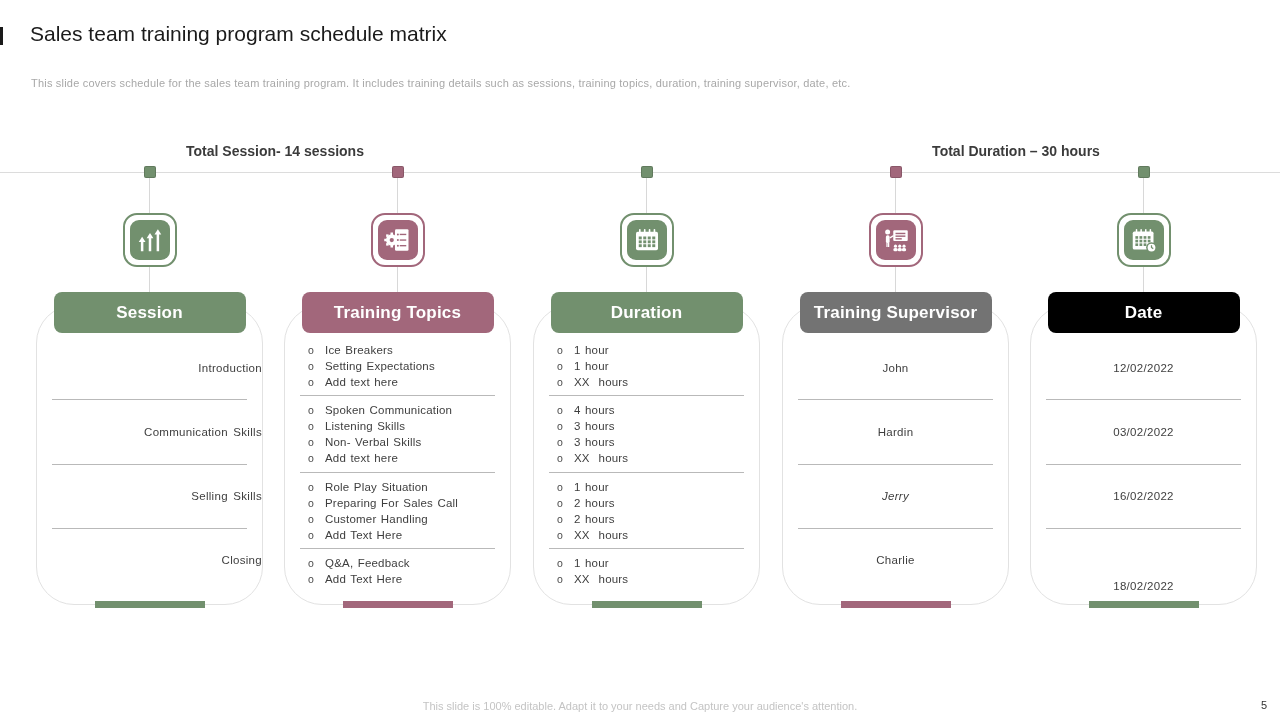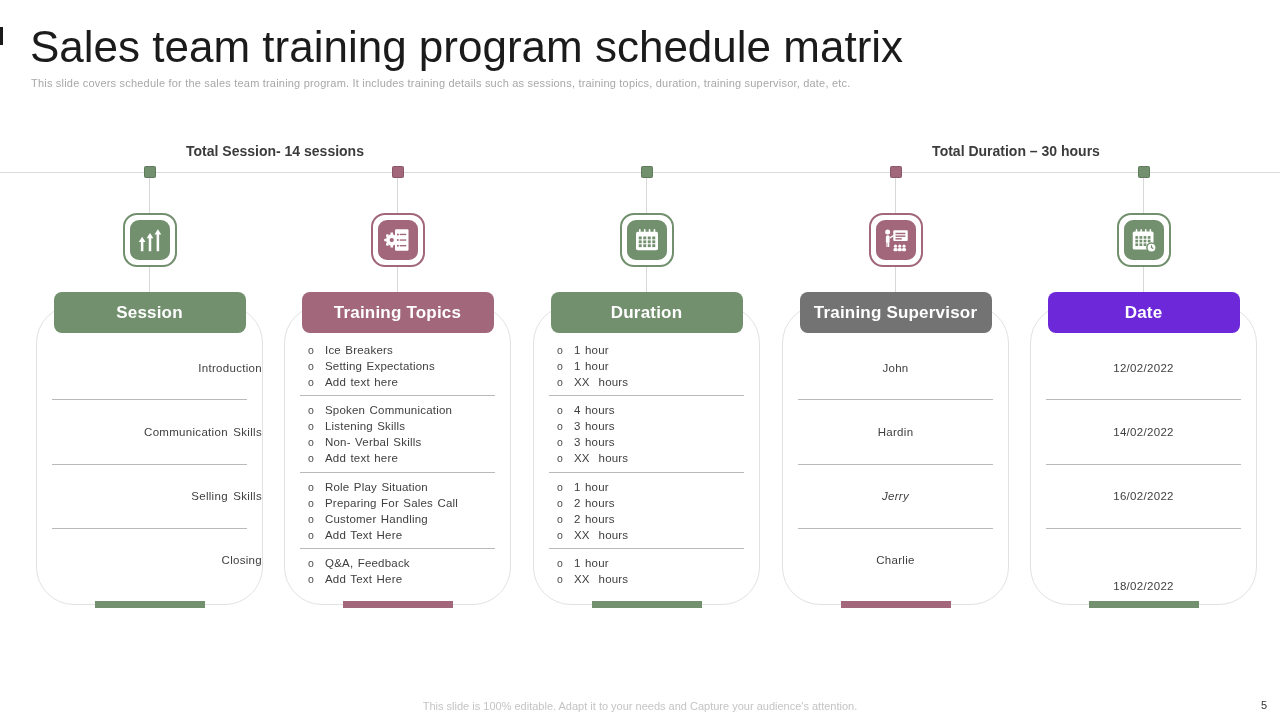--- a/index.html
+++ b/index.html
@@ -1,21 +1,21 @@
 <!DOCTYPE html>
 <html><head>
 <meta charset="utf-8">
 <style>
   html,body{margin:0;padding:0;background:#ffffff;}
   .slide{
     position:relative; width:1280px; height:720px; background:#ffffff;
     font-family:"Liberation Sans", sans-serif; overflow:hidden;
   }
   .corner-mark{position:absolute; left:0; top:27px; width:3px; height:18px; background:#1a1a1a;}
-  .title{position:absolute; left:30px; top:22px; margin:0; font-size:44px; font-weight:400; color:#1b1b1b;}
+  .title{position:absolute; left:30px; top:22px; margin:0; font-size:21px; font-weight:400; color:#1b1b1b;}
   .subtitle{position:absolute; left:31px; top:77px; margin:0; font-size:11px; color:#a8a8a8; letter-spacing:.2px;}
   .tl-label{position:absolute; top:143px; transform:translateX(-50%); font-weight:bold; font-size:14px; color:#3b3b3b; white-space:nowrap;}
   .label-sessions{left:263px;margin-left:12px;}
   .label-duration{left:1016px;}
   .timeline{position:absolute; left:0; right:0; top:172px; height:1px; background:#dcdcdc;}
   .col{position:absolute; top:160px; width:227px; height:465px;}
   .sq{position:absolute; top:6px; left:50%; transform:translateX(-50%); width:12px; height:12px; border-radius:2px; z-index:2; box-shadow:inset 0 0 0 1px rgba(0,0,0,.15);}
   .vline{position:absolute; top:12px; left:calc(50% - .5px); width:1px; height:134px; background:#d8d8d8; z-index:0;}
   .icon-box{position:absolute; top:53px; left:50%; transform:translateX(-50%); width:54px; height:54px; background:#fff;
     border:2px solid; border-radius:14px; z-index:2; display:flex; align-items:center; justify-content:center; box-sizing:border-box;}
@@ -373,31 +373,31 @@
     <rect x="5.1" y="14.7" width="2.2" height="2.1"></rect>
                 <rect x="8.4" y="14.7" width="2.2" height="2.1"></rect>
                 <rect x="11.7" y="14.7" width="2.2" height="2.1"></rect>
               </g>
     <circle cx="18" cy="18" r="4.3" fill="#72906E"></circle>
               <circle cx="18" cy="18" r="3.1" fill="#fff"></circle>
     <path d="M18 16.2v1.8l1.4.9" stroke="#72906E" stroke-width="1" fill="none"></path>
             </svg>
           </div>
         </div>
-        <div class="hdr" style="background:#6d28d9">
+        <div class="hdr" style="background:#000000">
           <span>Date</span>
         </div>
         <div class="card">
           <div class="card-body">
             <div class="row row-plain align-center" style="flex-grow: 1;">
               <span class="cell-txt">12/02/2022</span>
             </div>
             <div class="divider"></div>
             <div class="row row-plain align-center" style="flex-grow: 1;">
-              <span class="cell-txt">14/02/2022</span>
+              <span class="cell-txt">03/02/2022</span>
             </div>
             <div class="divider"></div>
             <div class="row row-plain align-center" style="flex-grow: 1;">
               <span class="cell-txt">16/02/2022</span>
             </div>
             <div class="divider"></div>
             <div class="row row-plain align-center" style="flex-grow: 1; align-items: flex-end;">
               <span class="cell-txt">18/02/2022</span>
             </div>
           </div>

